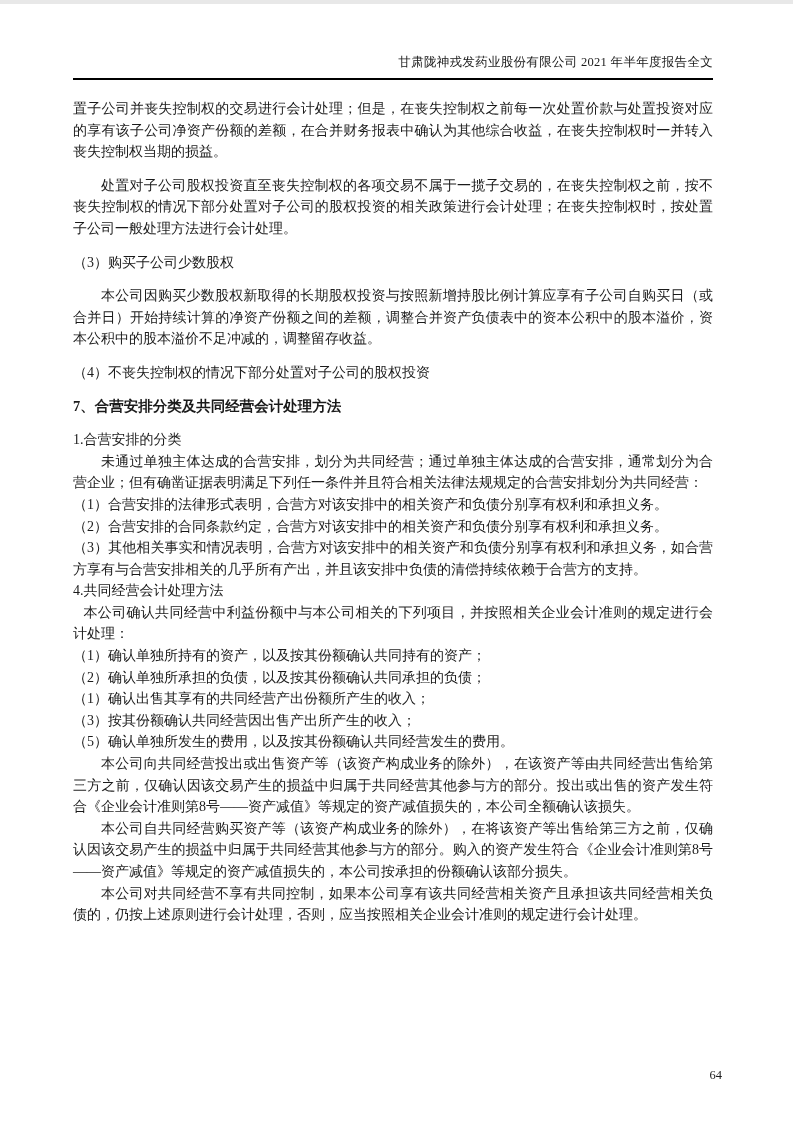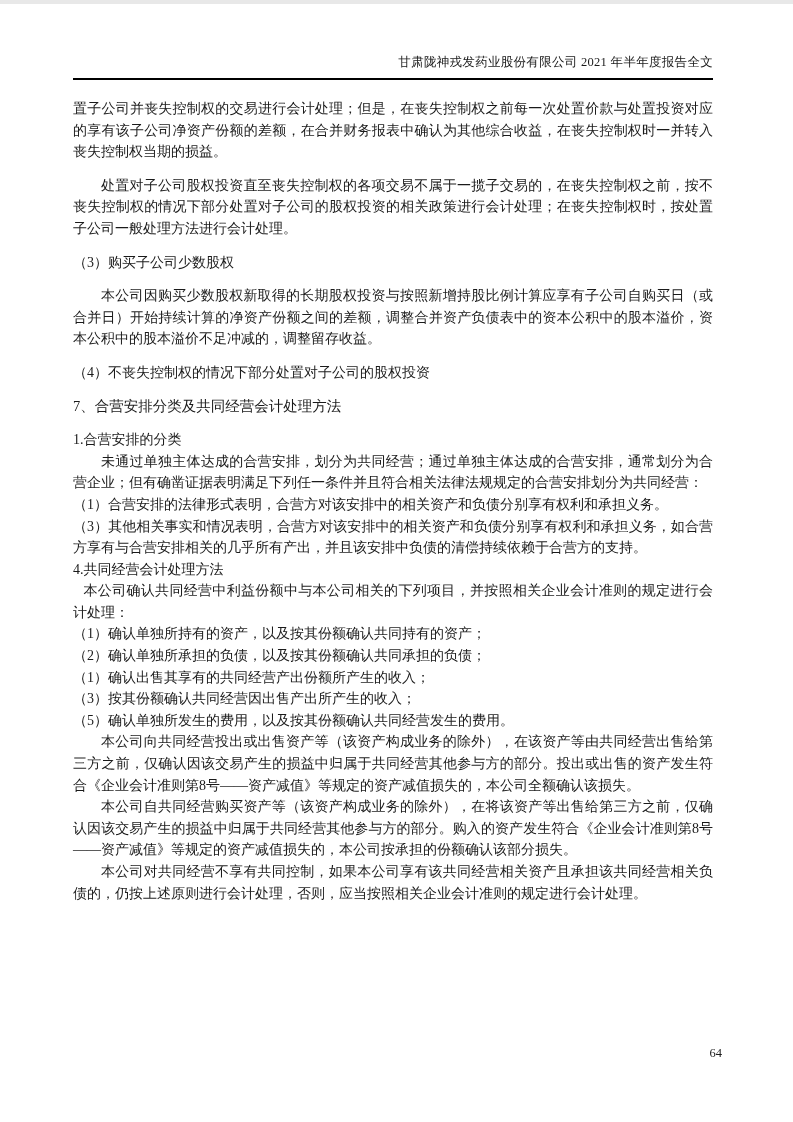--- a/index.html
+++ b/index.html
@@ -22,30 +22,30 @@
     border-bottom:2px solid #000;
     letter-spacing:.3px;
   }
   .doc-body{margin-top:18px;font-size:14px;line-height:21.6px;text-align:justify;}
   .doc-body p{margin:0 0 12px 0;}
   .p-indent2{text-indent:2em;}
   .p-indent1{text-indent:.75em;}
   .p-flush{text-indent:0;}
   .subsection{margin:0 0 9px 0;text-indent:0;}
   .section-heading{
-    font-weight:normal;
+    font-weight:bold;
     font-size:14.5px;
     margin:16px 0 23px 0;
     text-indent:0;
     text-align:left;
   }
   .dense p{margin:0;}
   .page-number{
     position:absolute;
-    right:71px;top:1042px;
+    right:71px;top:1064px;
     font-size:12.5px;
   }
 </style>
 </head>
 <body>
 
 <div class="page">
 
   <div class="report-header">甘肃陇神戎发药业股份有限公司 2021 年半年度报告全文</div>
 
@@ -56,20 +56,21 @@
     <p class="subsection">（3）购买子公司少数股权</p>
     <p class="p-indent2">本公司因购买少数股权新取得的长期股权投资与按照新增持股比例计算应享有子公司自购买日（或合并日）开始持续计算的净资产份额之间的差额，调整合并资产负债表中的资本公积中的股本溢价，资本公积中的股本溢价不足冲减的，调整留存收益。</p>
     <p class="subsection">（4）不丧失控制权的情况下部分处置对子公司的股权投资</p>
 
     <p class="section-heading">7、合营安排分类及共同经营会计处理方法</p>
 
     <div class="dense">
       <p class="p-flush">1.合营安排的分类</p>
       <p class="p-indent2">未通过单独主体达成的合营安排，划分为共同经营；通过单独主体达成的合营安排，通常划分为合营企业；但有确凿证据表明满足下列任一条件并且符合相关法律法规规定的合营安排划分为共同经营：</p>
       <p class="p-flush">（1）合营安排的法律形式表明，合营方对该安排中的相关资产和负债分别享有权利和承担义务。</p>
+      <p class="p-flush">（2）合营安排的合同条款约定，合营方对该安排中的相关资产和负债分别享有权利和承担义务。</p>
       <p class="p-flush">（3）其他相关事实和情况表明，合营方对该安排中的相关资产和负债分别享有权利和承担义务，如合营方享有与合营安排相关的几乎所有产出，并且该安排中负债的清偿持续依赖于合营方的支持。</p>
       <p class="p-flush">4.共同经营会计处理方法</p>
       <p class="p-indent1">本公司确认共同经营中利益份额中与本公司相关的下列项目，并按照相关企业会计准则的规定进行会计处理：</p>
       <p class="p-flush">（1）确认单独所持有的资产，以及按其份额确认共同持有的资产；</p>
       <p class="p-flush">（2）确认单独所承担的负债，以及按其份额确认共同承担的负债；</p>
       <p class="p-flush">（1）确认出售其享有的共同经营产出份额所产生的收入；</p>
       <p class="p-flush">（3）按其份额确认共同经营因出售产出所产生的收入；</p>
       <p class="p-flush">（5）确认单独所发生的费用，以及按其份额确认共同经营发生的费用。</p>
       <p class="p-indent2">本公司向共同经营投出或出售资产等（该资产构成业务的除外），在该资产等由共同经营出售给第三方之前，仅确认因该交易产生的损益中归属于共同经营其他参与方的部分。投出或出售的资产发生符合《企业会计准则第8号——资产减值》等规定的资产减值损失的，本公司全额确认该损失。</p>
       <p class="p-indent2">本公司自共同经营购买资产等（该资产构成业务的除外），在将该资产等出售给第三方之前，仅确认因该交易产生的损益中归属于共同经营其他参与方的部分。购入的资产发生符合《企业会计准则第8号——资产减值》等规定的资产减值损失的，本公司按承担的份额确认该部分损失。</p>

